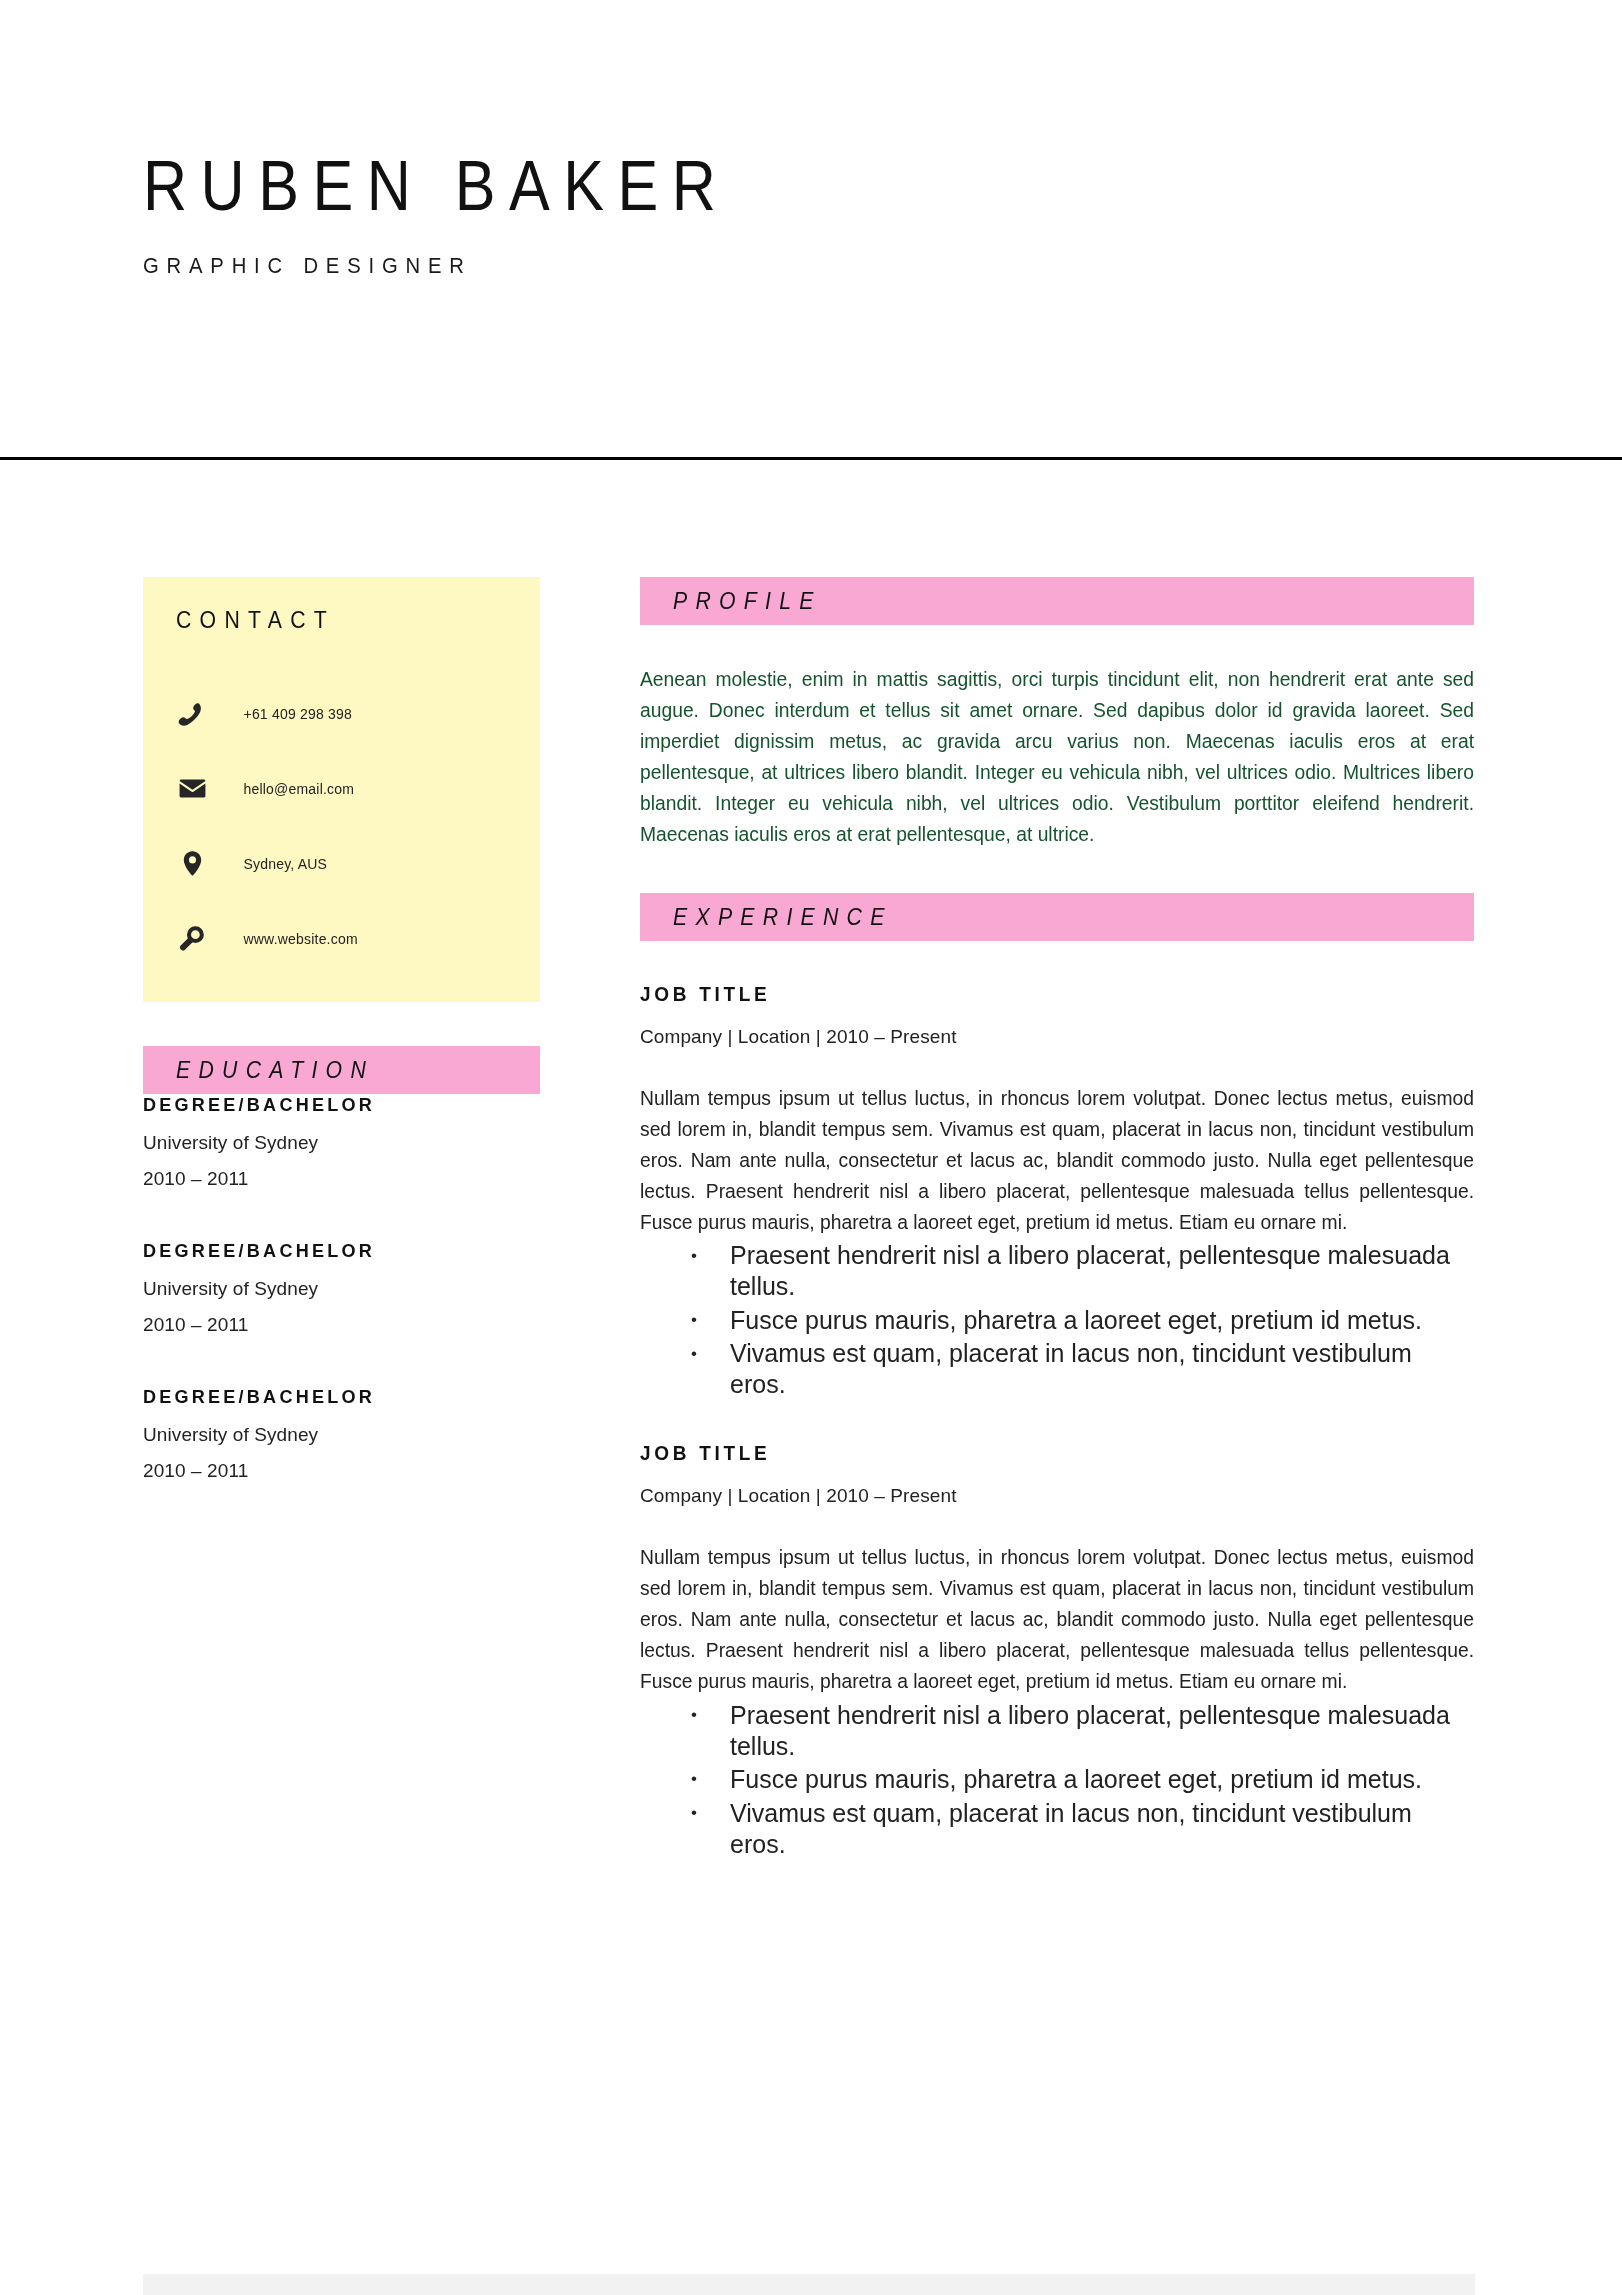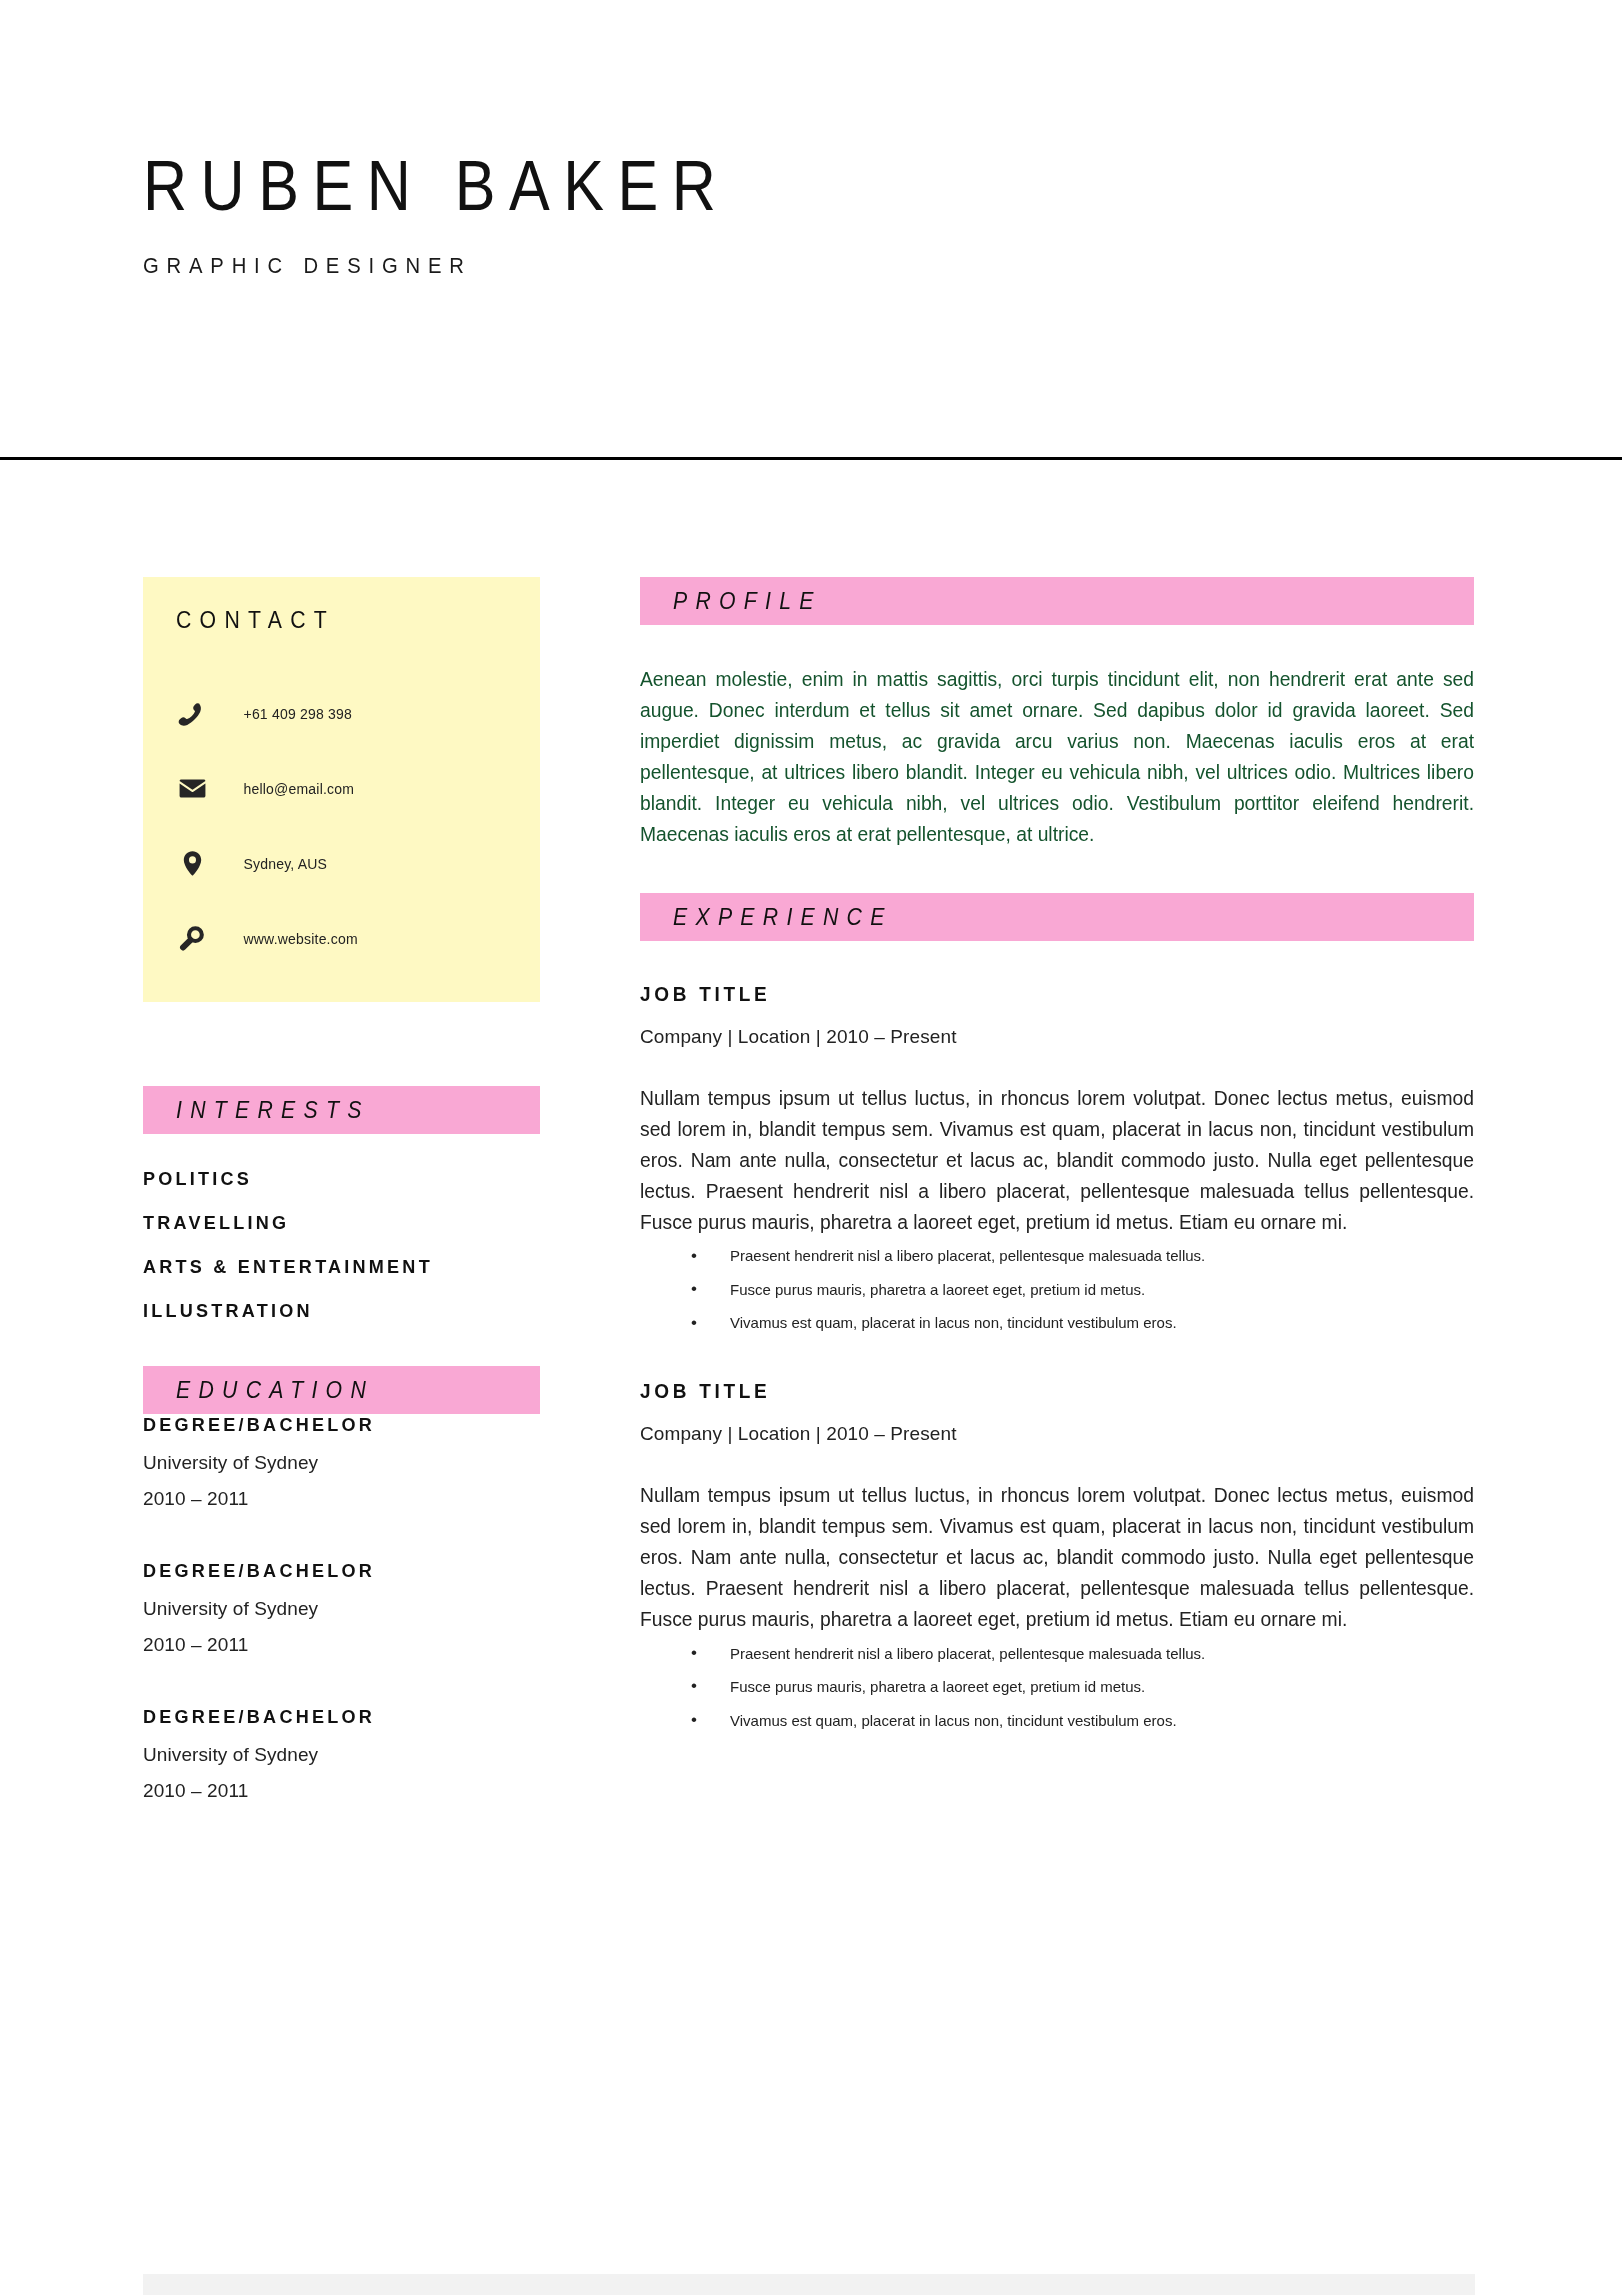--- a/index.html
+++ b/index.html
@@ -137,21 +137,21 @@
   .job-desc{
     margin-top:35px;
     font-size:19.3px;line-height:31px;color:#222222;text-align:justify;
   }
   .job-bullets{
     list-style:none;margin:0;padding:0;
   }
   .job-bullets li{
     position:relative;
     padding-left:90px;
-    font-size:15px;line-height:31px;color:#222222;
+    font-size:25px;line-height:31px;color:#222222;
     margin-top:2.6px;
   }
   .job-bullets li::before{
     content:"\2022";
     position:absolute;left:51px;top:-0.7px;
     font-size:17px;color:#222222;
   }
 
   
   .bottom-band{
@@ -210,31 +210,20 @@
               <circle cx="14.4" cy="8.8" r="5.3" stroke="#262626" stroke-width="3.4"></circle>
               <path d="M10.3 13.3 4.2 19.4" stroke="#262626" stroke-width="5" stroke-linecap="round"></path>
             </svg>
           </span>
           <span class="c-text">www.website.com</span>
         </div>
 
       </div>
     </div>
 
-    <div class="interests">
-      <div class="band">
-        <div class="band-title">INTERESTS</div>
-      </div>
-      <div class="interest-list">
-        <div class="interest-item">POLITICS</div>
-        <div class="interest-item">TRAVELLING</div>
-        <div class="interest-item">ARTS &amp; ENTERTAINMENT</div>
-        <div class="interest-item">ILLUSTRATION</div>
-      </div>
-    </div>
 
     <div class="education">
       <div class="band">
         <div class="band-title">EDUCATION</div>
       </div>
       <div class="edu-list">
 
         <div class="edu-item">
           <div class="edu-degree">DEGREE/BACHELOR</div>
           <div class="edu-school">University of Sydney</div>

